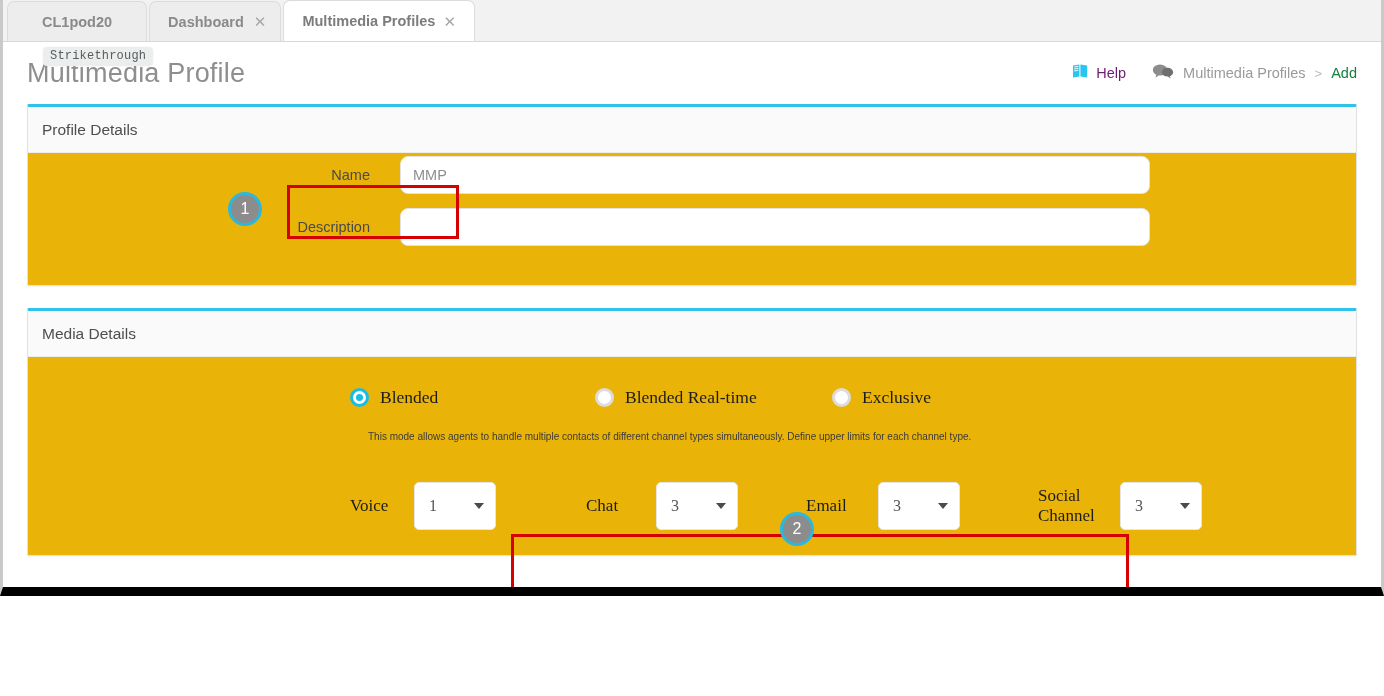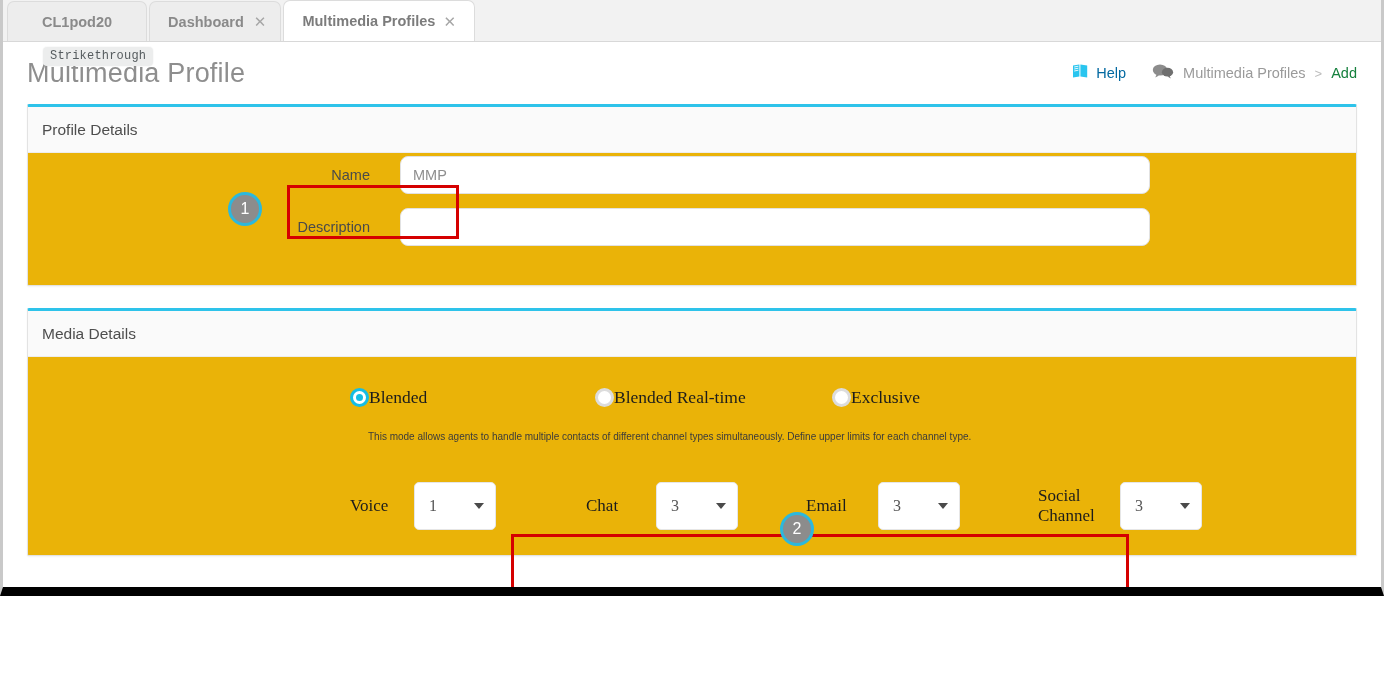--- a/index.html
+++ b/index.html
@@ -108,21 +108,21 @@
     display: flex;
     align-items: center;
     gap: 0;
     font-size: 14.5px;
     white-space: nowrap;
   }
   #help-link {
     display: flex;
     align-items: center;
     gap: 7px;
-    color: #0369a1;
+    color: #701a75;
     cursor: pointer;
     margin-right: 26px;
   }
   #breadcrumb {
     display: flex;
     align-items: center;
     gap: 9px;
     color: #9a9a9a;
   }
   #breadcrumb .crumb-sep { color: #bdbdbd; font-size: 13px; }
@@ -189,20 +189,21 @@
   #radio-row {
     position: absolute;
     left: 322px;
     top: 30px;
     display: flex;
     align-items: center;
   }
   .radio-opt {
     display: flex;
     align-items: center;
+    gap: 11px;
     font-family: "Liberation Serif", serif;
     font-size: 17.5px;
     color: #1c1c1c;
     cursor: pointer;
   }
   .radio-opt.r1 { width: 245px; }
   .radio-opt.r2 { width: 237px; }
   .radio-ring {
     width: 19px; height: 19px;
     border-radius: 50%;

